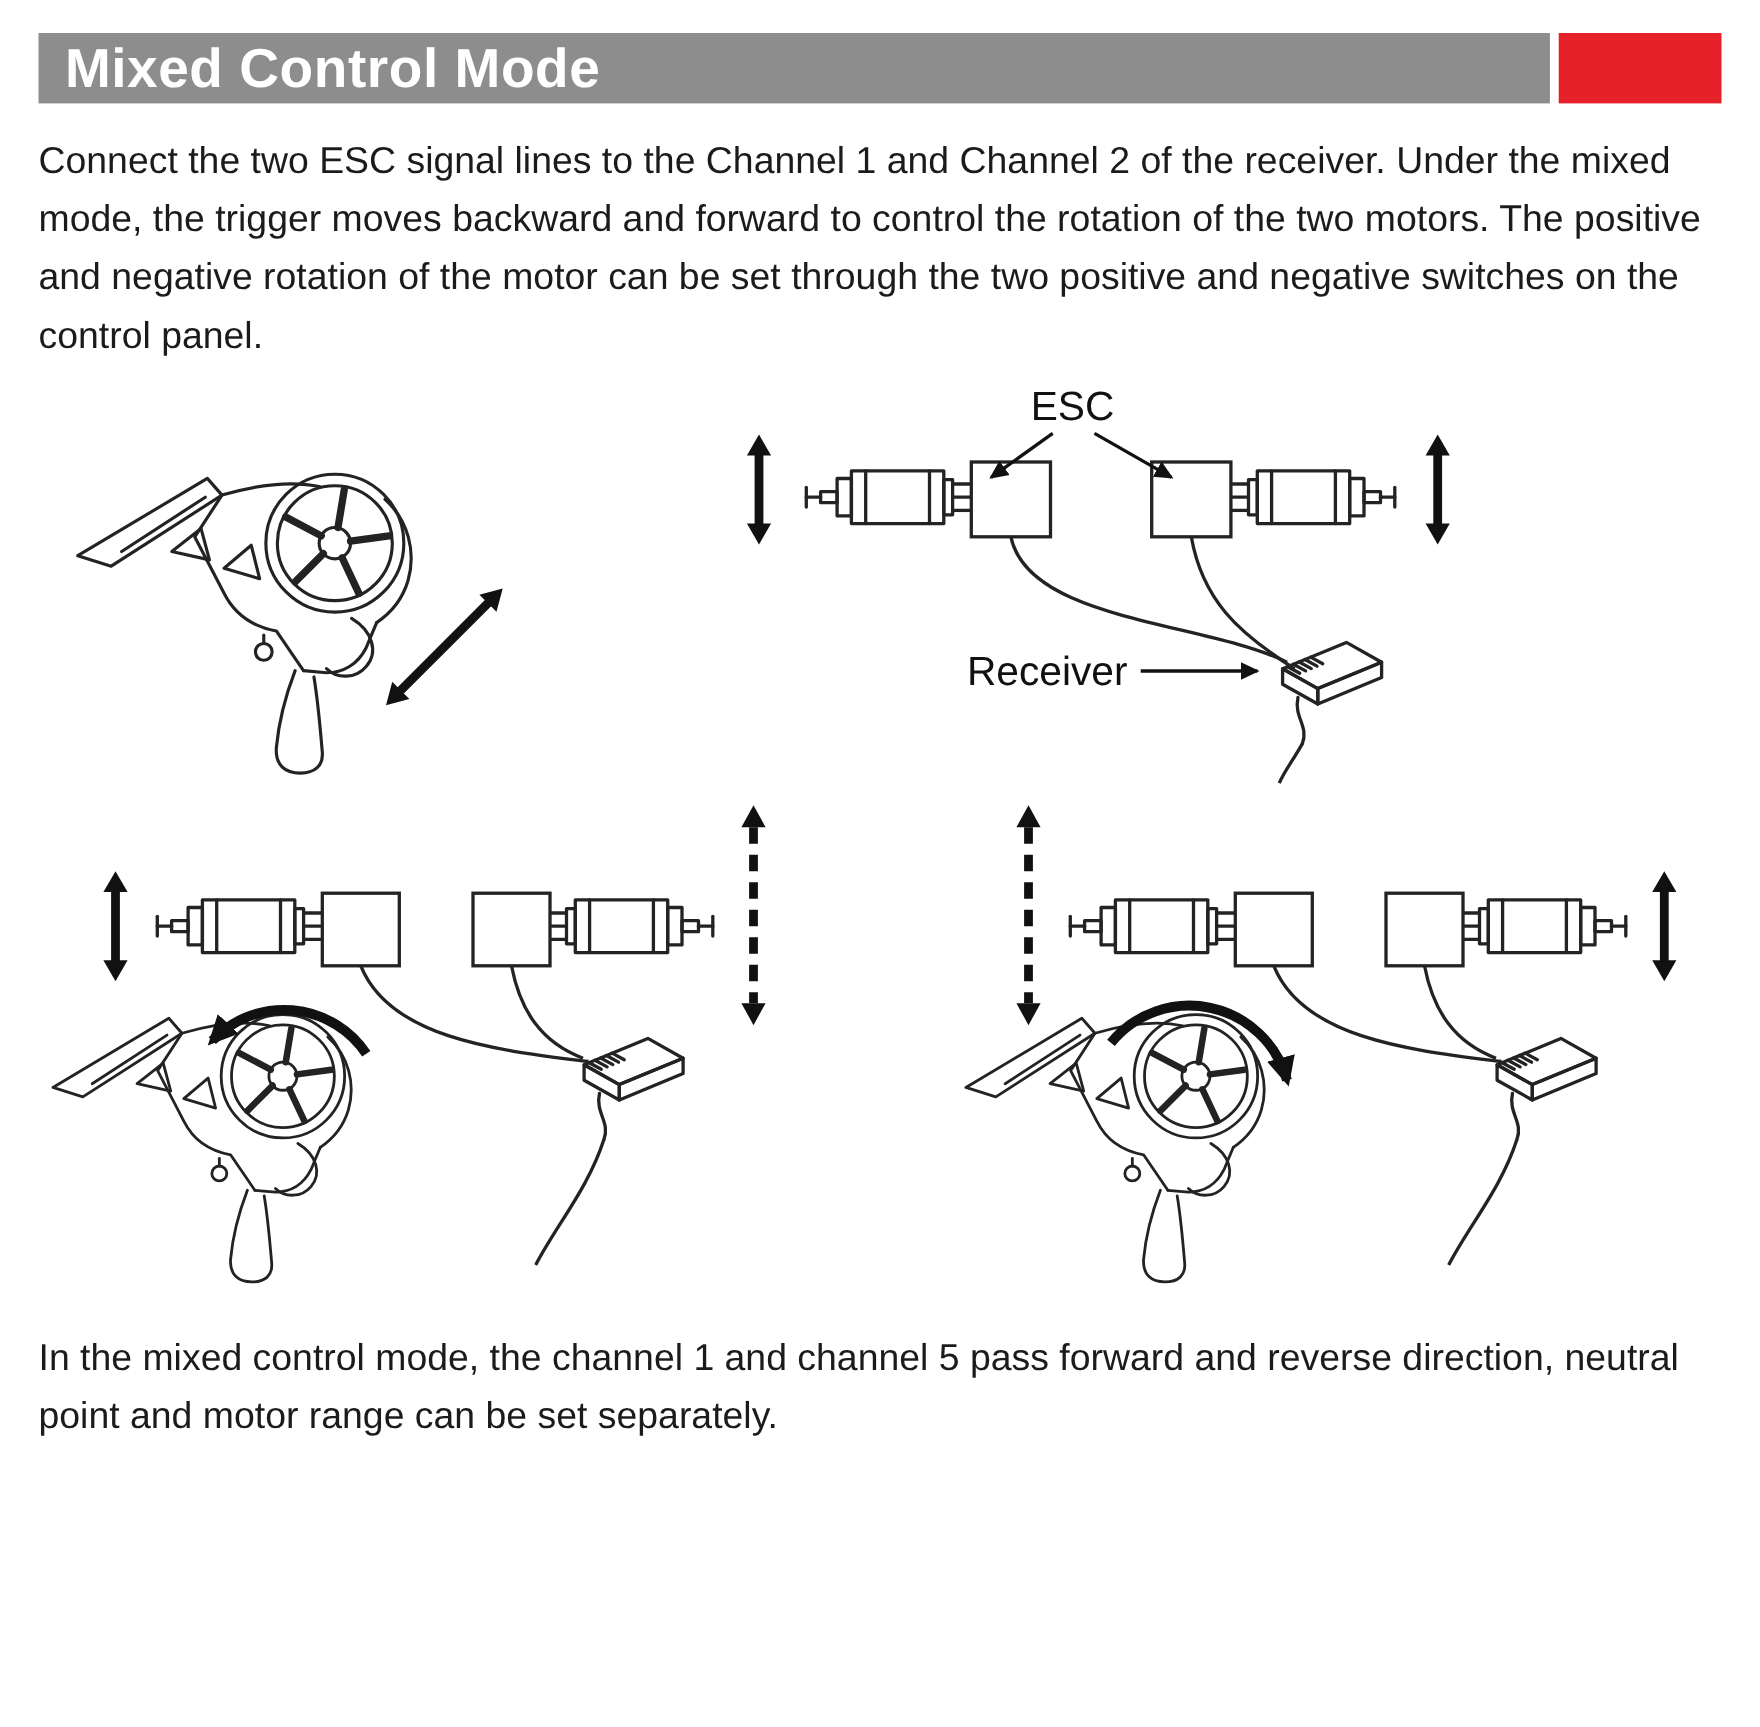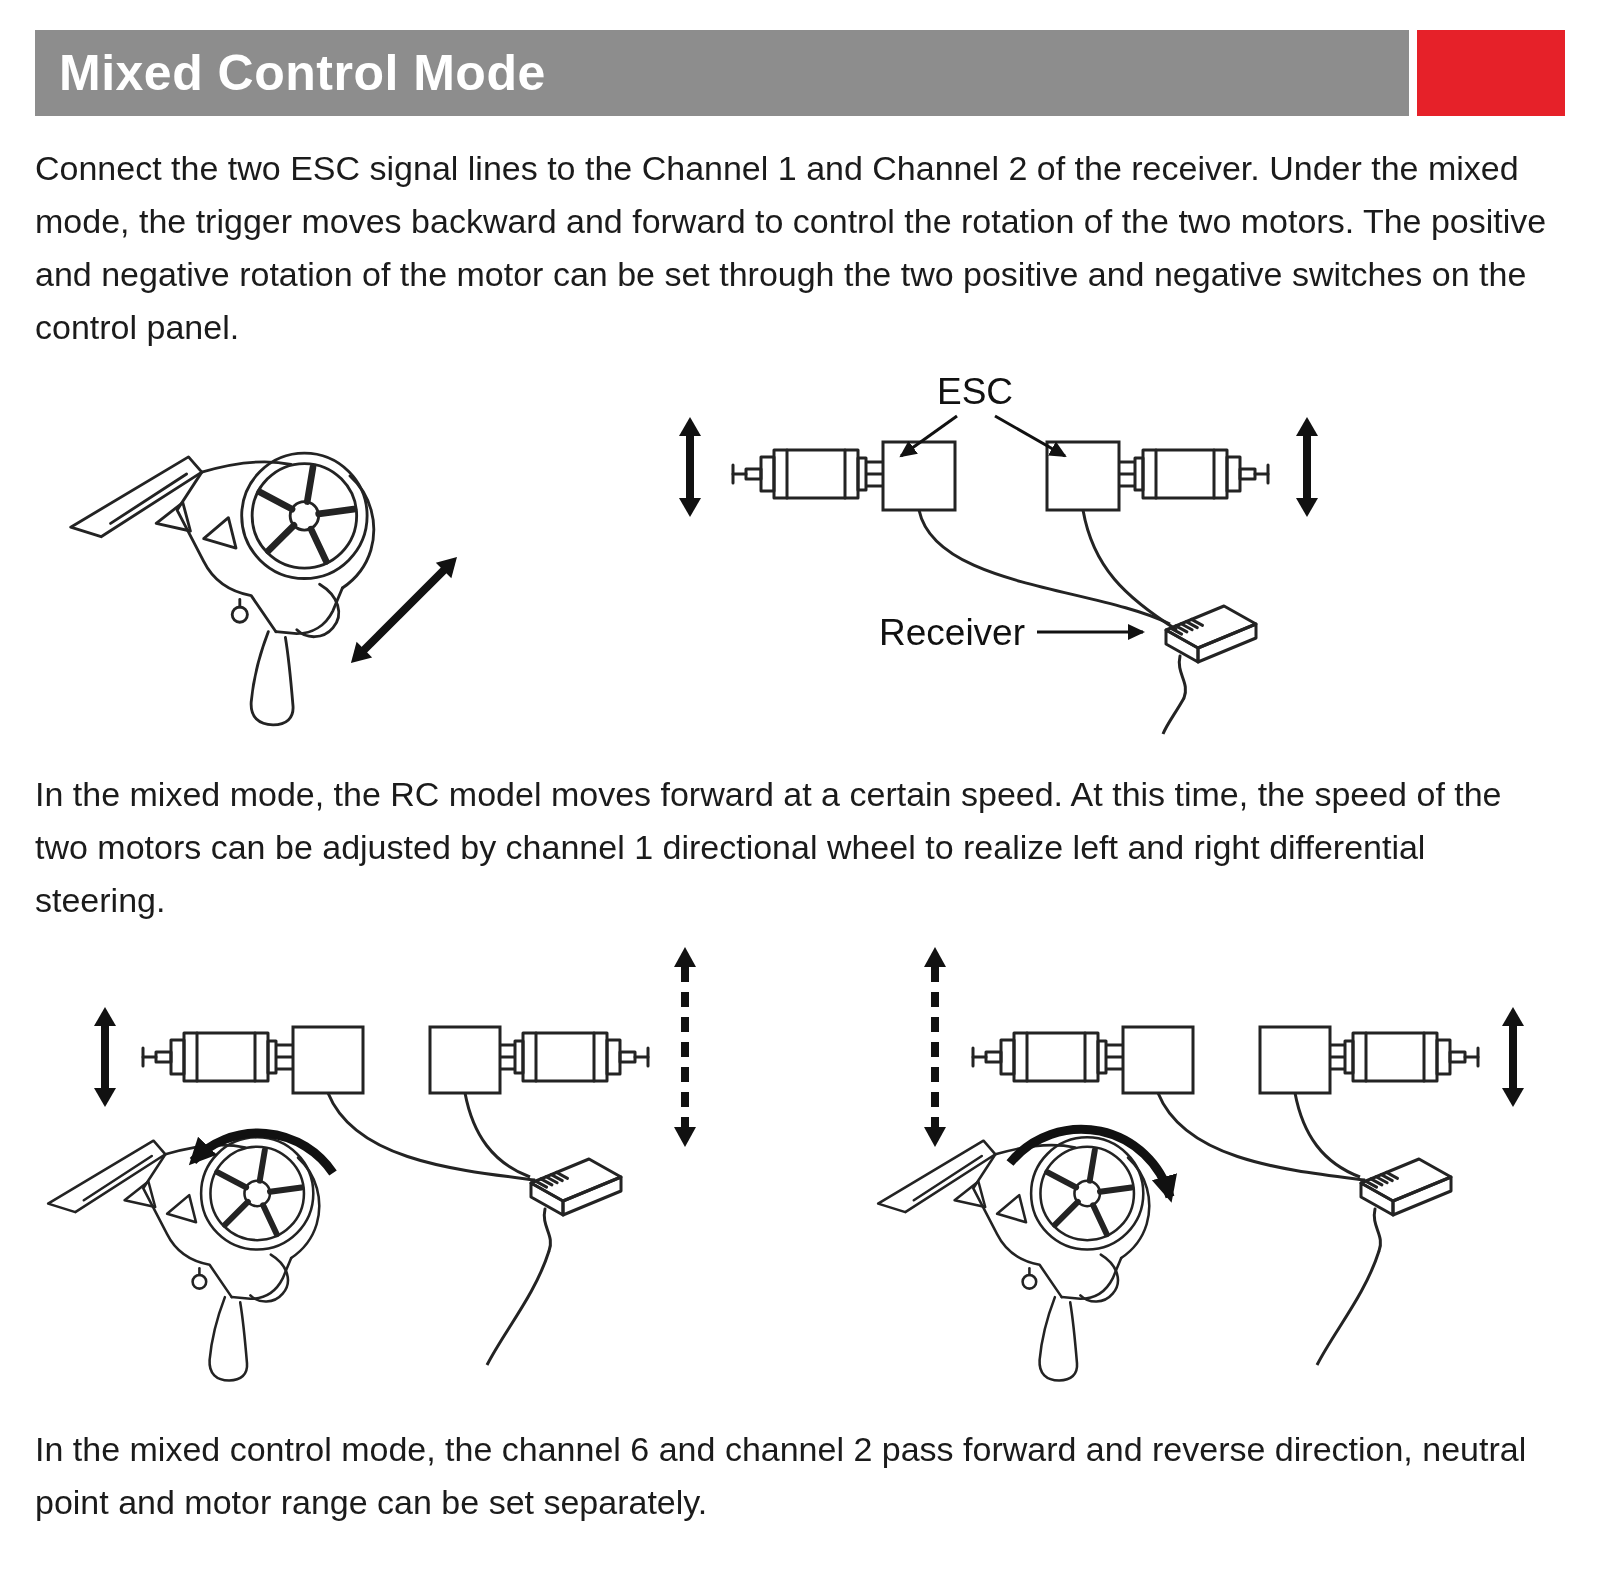--- a/index.html
+++ b/index.html
@@ -1,18 +1,18 @@
 <!DOCTYPE html>
 <html style="--header-bg: #8d8d8d; --accent-red: #e62129; --ink: #1b1b1b;"><head>
 <meta charset="utf-8">
 <style>
   html,body{margin:0;padding:0;background:#fff;}
   body{width:1600px;height:1570px;font-family:"Liberation Sans",sans-serif;color:var(--ink,#1b1b1b);overflow:hidden;}
   .page{padding:30px 35px 0 35px;box-sizing:border-box;width:1600px;}
-  .header{display:flex;align-items:stretch;gap:8px;height:86px;}
+  .header{display:flex;align-items:stretch;gap:8px;height:64px;}
   .title-bar{flex:1;background:var(--header-bg,#8d8d8d);display:flex;align-items:center;padding:0 24px;}
   .title{color:#ffffff;font-size:50px;font-weight:bold;letter-spacing:.5px;}
   .red-block{width:148px;background:var(--accent-red,#e62129);}
   .para{font-size:34px;line-height:1.56;margin:26px 4px 8px 0;color:var(--ink,#1b1b1b);}
   .fig{display:block;}
   .draw{fill:none;stroke:#232323;stroke-width:3;stroke-linecap:round;stroke-linejoin:round;}
   .draw .spoke{stroke-width:7;}
   .wire{fill:none;stroke:#232323;stroke-width:3;}
   .escbox{fill:none;stroke:#232323;stroke-width:3;}
   .arrline{stroke:#111;stroke-width:8;}
@@ -150,21 +150,20 @@
 
     <path class="wire" d="M884,148 C900,225 1060,225 1135,262"></path>
     <path class="wire" d="M1048,148 C1058,205 1090,235 1142,268"></path>
 
     <use href="#receiver" transform="translate(1125,232)"></use>
     <path class="wire" d="M1149,336 C1140,352 1132,362 1128,372"></path>
     <text x="990" y="283" text-anchor="end">Receiver</text>
     <line class="thin-arrow" x1="1002" y1="270" x2="1108" y2="270" marker-end="url(#mh-s)"></line>
   </svg>
 
-  <p class="para">In the mixed mode, the RC model moves forward at a certain speed. At this time, the speed of the two motors can be adjusted by channel 1 directional wheel to realize left and right differential steering.</p>
 
   <svg class="fig" width="1530" height="462" viewBox="0 0 1530 462">
 
     <g>
       <use href="#arr-solid" transform="translate(70,72)"></use>
       <use href="#motor-l" transform="translate(105,85)"></use>
       <g class="wire">
         <line x1="241" y1="110" x2="258" y2="110"></line>
         <line x1="241" y1="122" x2="258" y2="122"></line>
         <line x1="241" y1="134" x2="258" y2="134"></line>
@@ -209,15 +208,15 @@
       <path class="wire" d="M1123,158 C1150,225 1250,235 1330,245"></path>
       <path class="wire" d="M1260,158 C1268,200 1288,228 1325,242"></path>
       <use href="#receiver" transform="translate(1320,212)"></use>
       <path class="wire" d="M1344,316 C1330,360 1300,395 1282,430"></path>
 
       <use href="#transmitter" transform="translate(838,170) scale(0.85)"></use>
       <path class="curve-arrow" d="M975,228 A92,92 0 0 1 1135,262" marker-end="url(#mh-l)"></path>
     </g>
   </svg>
 
-  <p class="para">In the mixed control mode, the channel 6 and channel 2 pass forward and reverse direction, neutral point and motor range can be set separately.</p>
+  <p class="para">In the mixed control mode, the channel 1 and channel 5 pass forward and reverse direction, neutral point and motor range can be set separately.</p>
 
 </div>
 
 </body></html>

